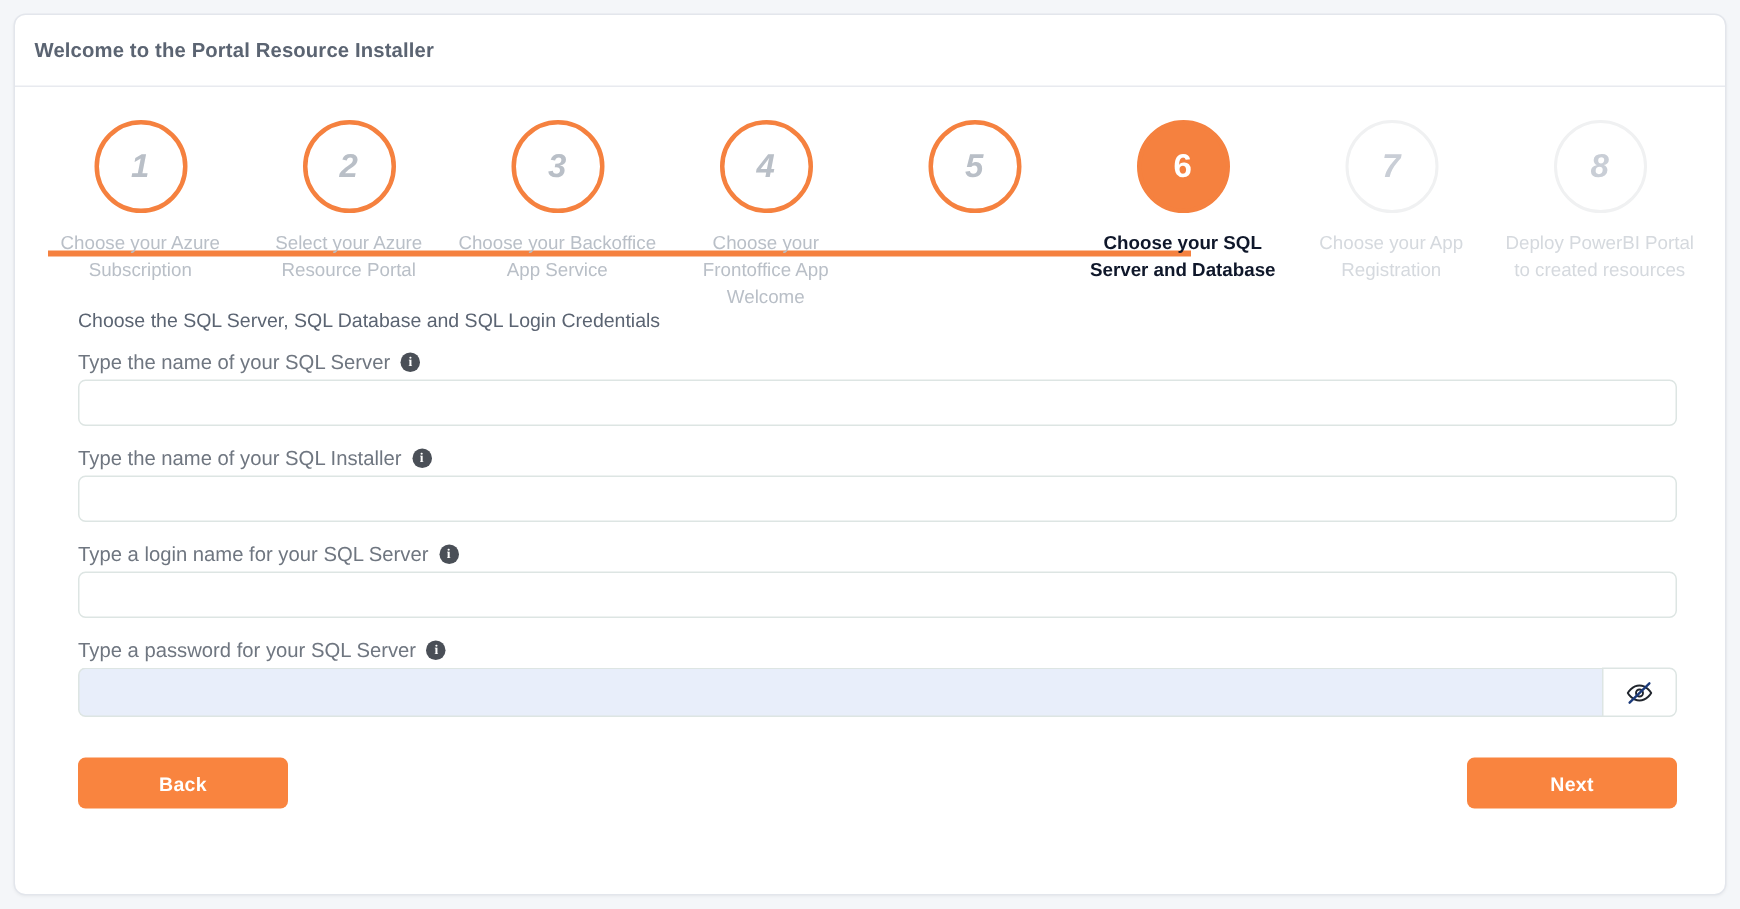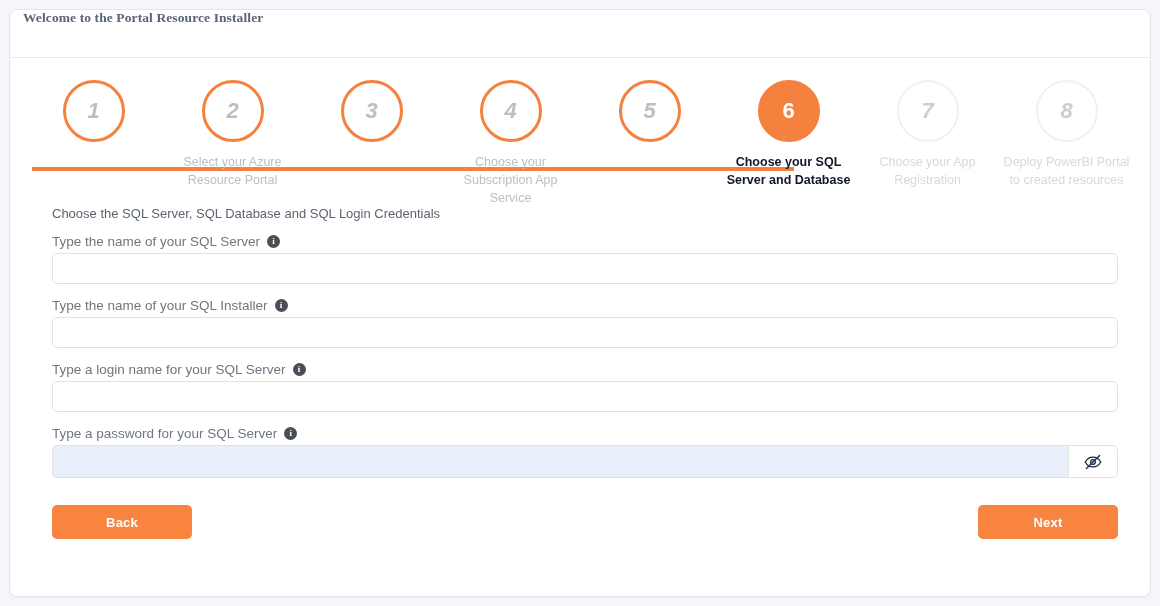--- a/index.html
+++ b/index.html
@@ -19,22 +19,22 @@
     background: #ffffff;
     border: 1px solid #e3e6ec;
     border-radius: 8px;
     box-shadow: 0 1px 2px rgba(0,0,0,0.04);
     overflow: hidden;
   }
   .card-header {
     height: 48px;
     border-bottom: 1px solid #e8eaef;
     display: flex;
+    align-items: center;
     padding-left: 13px;
-    font-family: Liberation Serif, serif;
   }
   .card-title {
     font-size: 13.5px;
     font-weight: bold;
     color: #5b6472;
     letter-spacing: .1px;
   }
 
   .card-body { position: relative; padding: 0; }
 
@@ -215,34 +215,36 @@
   </div>
 
   <div class="card-body">
 
     <div class="stepper">
       <div class="track"></div>
       <div class="steps">
 
         <div class="step done">
           <div class="circle">1</div>
+          <div class="step-label">Choose your Azure Subscription</div>
         </div>
 
         <div class="step done">
           <div class="circle">2</div>
           <div class="step-label">Select your Azure Resource Portal</div>
         </div>
 
         <div class="step done">
           <div class="circle">3</div>
+          <div class="step-label">Choose your Backoffice App Service</div>
         </div>
 
         <div class="step done">
           <div class="circle">4</div>
-          <div class="step-label">Choose your Subscription App Service</div>
+          <div class="step-label">Choose your Frontoffice App Welcome</div>
         </div>
 
         <div class="step done">
           <div class="circle">5</div>
         </div>
 
         <div class="step active">
           <div class="circle">6</div>
           <div class="step-label">Choose your SQL Server and Database</div>
         </div>

